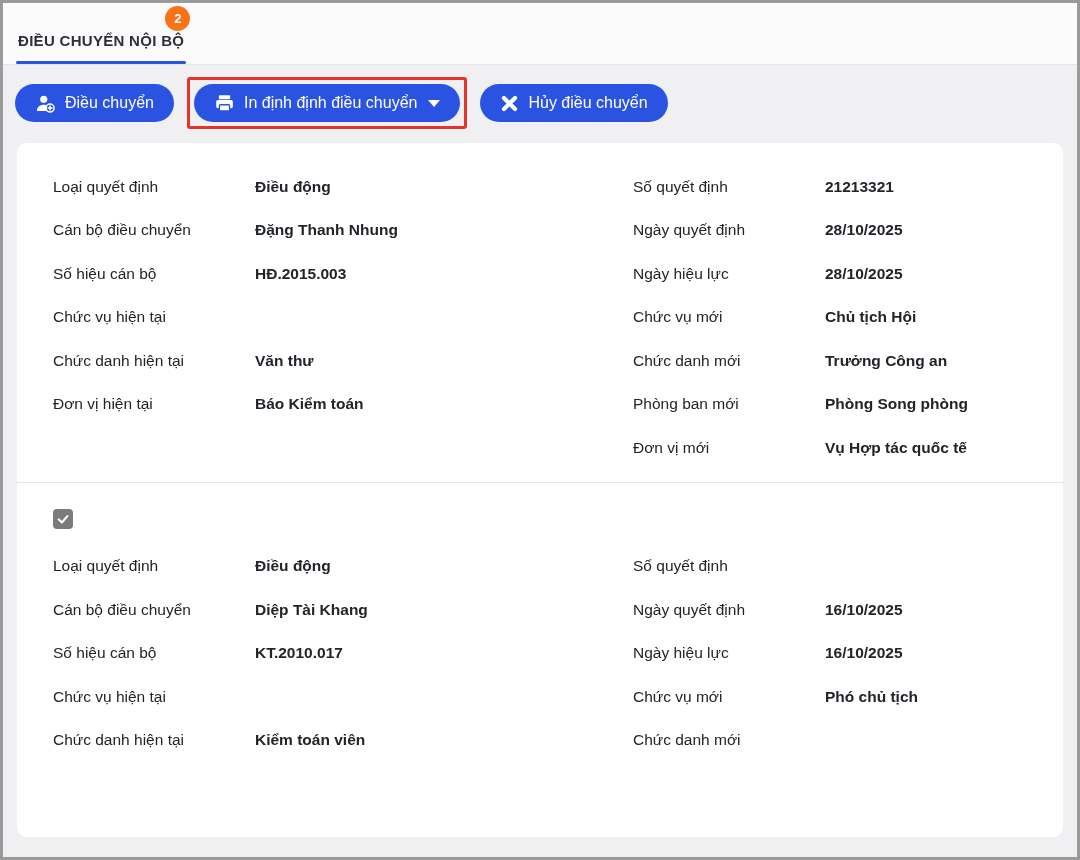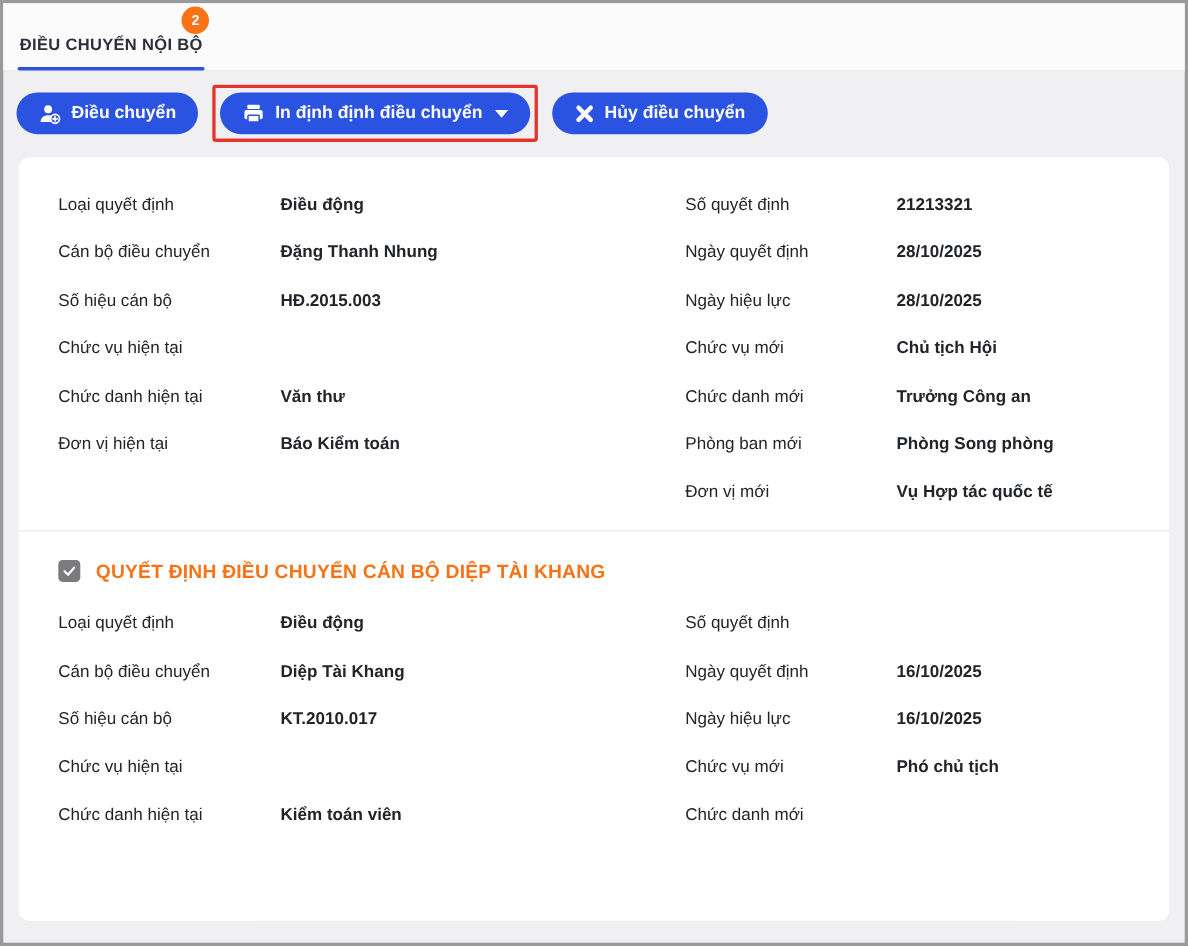--- a/index.html
+++ b/index.html
@@ -73,21 +73,21 @@
     align-items: center;
     gap: 9px;
     height: 38px;
     padding: 0 20px;
     border: none;
     border-radius: 19px;
     background: #2b53e2;
     color: #ffffff;
     font-family: inherit;
     font-size: 16px;
-    font-weight: 700;
+    font-weight: 400;
     cursor: pointer;
     white-space: nowrap;
   }
   .btn svg { display: block; }
   .caret {
     width: 0; height: 0;
     border-left: 6px solid transparent;
     border-right: 6px solid transparent;
     border-top: 7px solid #ffffff;
     margin-left: 2px;
@@ -134,20 +134,21 @@
     margin: 0;
     font-size: 17.5px;
     font-weight: 700;
     letter-spacing: .2px;
     color: #f97316;
     white-space: nowrap;
   }
   .cols {
     display: grid;
     grid-template-columns: 570px 1fr;
+    gap: 10px;
   }
   .field-row {
     height: 43.5px;
     display: flex;
     align-items: center;
   }
   .field-label {
     flex: none;
     width: 202px;
     font-size: 15.5px;
@@ -277,21 +278,20 @@
       </div>
     </section>
 
     <section class="decision">
       <div class="sec-header">
         <span class="checkbox">
           <svg width="14" height="14" viewBox="0 0 24 24">
             <path d="M4.5 12.5 10 18 19.5 7" fill="none" stroke="#fff" stroke-width="3.4" stroke-linecap="round" stroke-linejoin="round"></path>
           </svg>
         </span>
-        <h2 class="sec-title">QUYẾT ĐỊNH ĐIỀU CHUYỂN CÁN BỘ DIỆP TÀI KHANG</h2>
       </div>
       <div class="cols">
         <div class="col">
             <div class="field-row">
               <span class="field-label">Loại quyết định</span>
               <span class="field-value">Điều động</span>
             </div>
             <div class="field-row">
               <span class="field-label">Cán bộ điều chuyển</span>
               <span class="field-value">Diệp Tài Khang</span>

